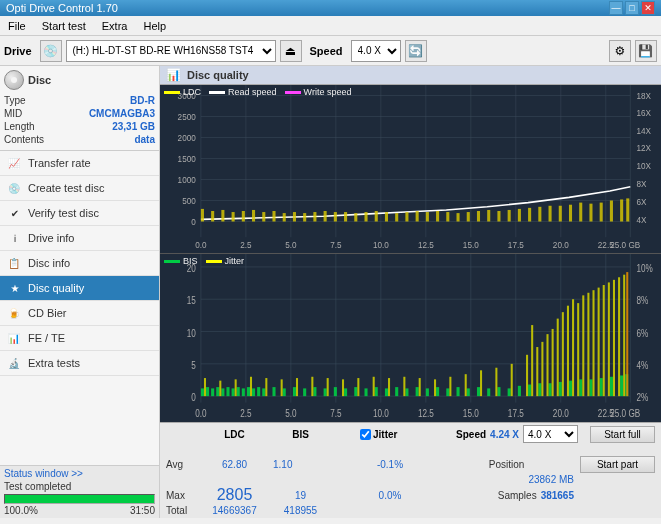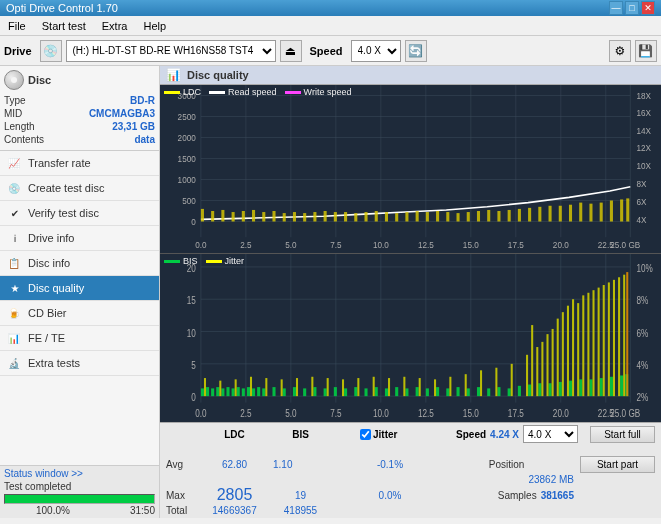--- a/index.html
+++ b/index.html
@@ -356,21 +356,21 @@
     <div style="flex:1;"></div>
 
     <div class="status-bar">
       <div class="status-window-btn">Status window &gt;&gt;</div>
       <div class="status-bottom-row">
         <span class="status-text">Test completed</span>
       </div>
       <div class="progress-bar-container">
         <div class="progress-bar-fill" style="width:100%;"></div>
       </div>
-      <div class="status-bottom-row" style="margin-top:1px;margin-left:32px;">
+      <div class="status-bottom-row" style="margin-top:1px;">
         <span class="status-text">100.0%</span>
         <span class="status-text">31:50</span>
       </div>
     </div>
   </div>
 
   <div class="chart-area">
 
     <div class="chart-header">
       <span class="chart-icon">📊</span>

